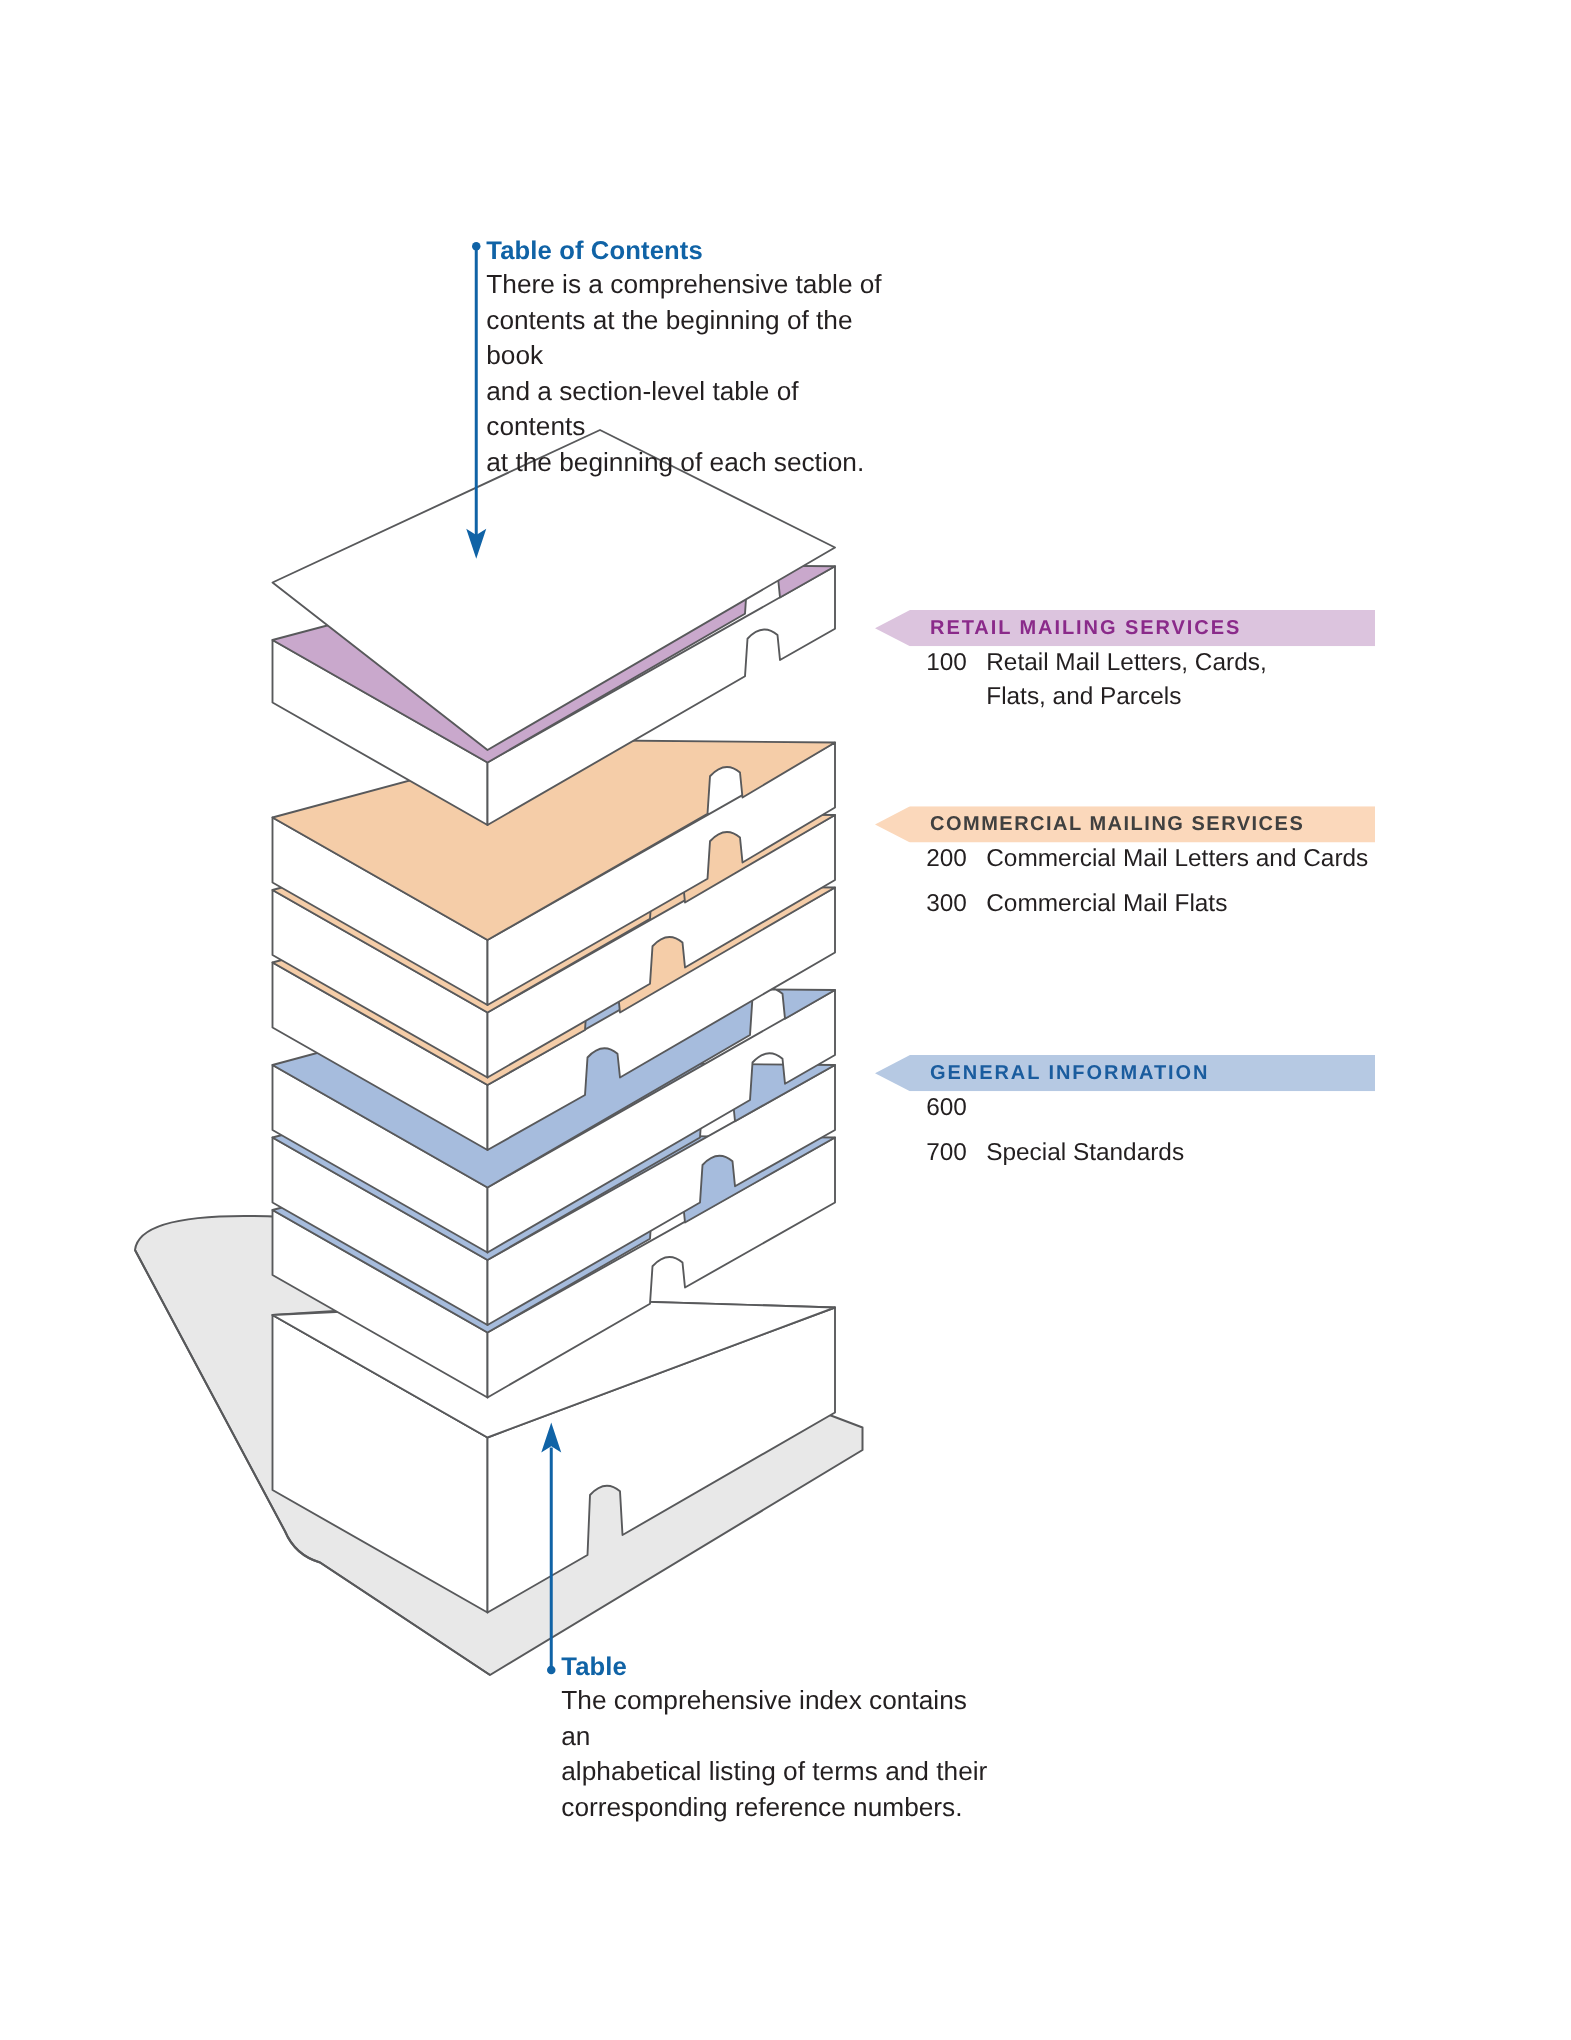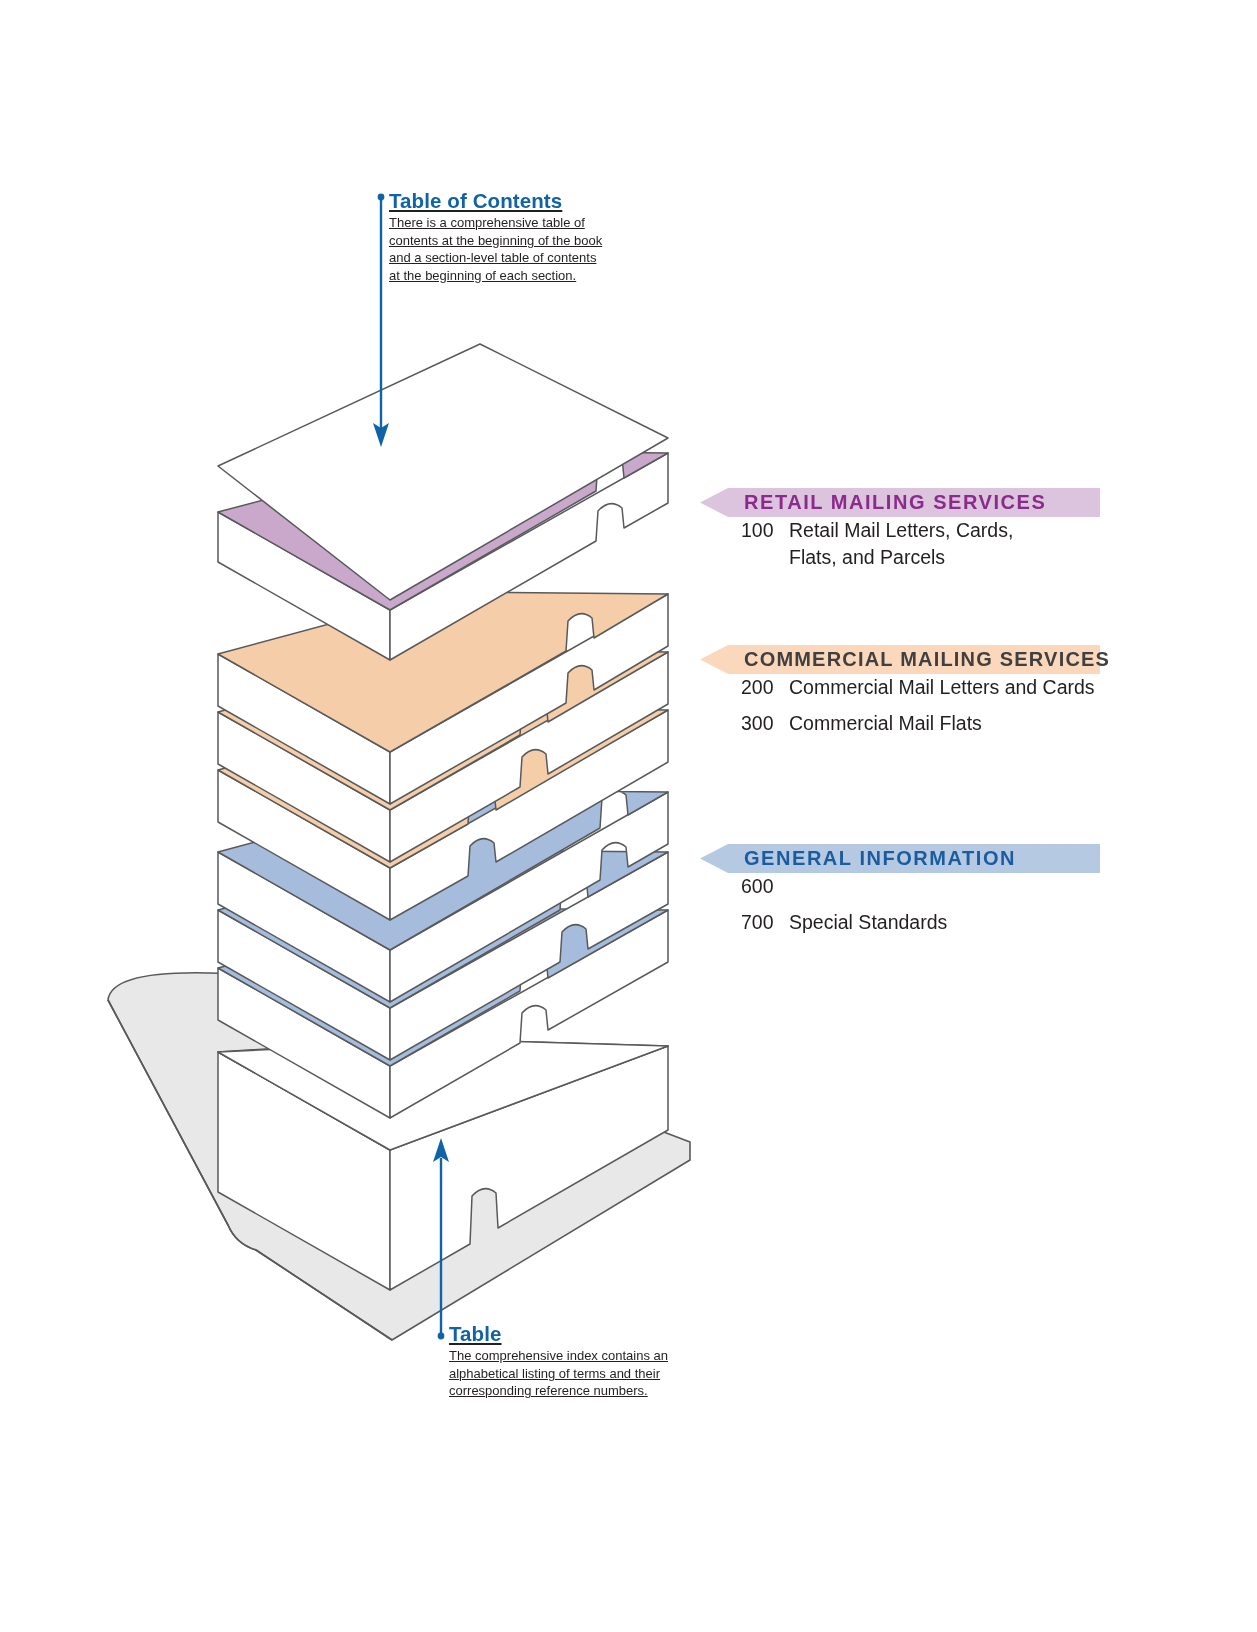--- a/index.html
+++ b/index.html
@@ -18,32 +18,31 @@
   #diagram-svg {
     position: absolute;
     left: 0;
     top: 0;
     width: 1257px;
     height: 1632px;
   }
   .callout {
     position: absolute;
     font-family: "Liberation Sans", sans-serif;
-    text-decoration: underline;
   }
   .callout-title {
     font-size: 20.5px;
     font-weight: bold;
     color: #1063a6;
     line-height: 1.22;
     margin: 0 0 1px 0;
     letter-spacing: 0.1px;
   }
   .callout-body {
-    font-size: 13px;
+    font-size: 21px;
     color: #231f20;
     line-height: 1.36;
     margin: 0;
     white-space: pre-line;
   }
   #toc-callout {
     left: 389px;
     top: 188px;
     width: 330px;
   }
@@ -70,21 +69,21 @@
   .banner-shape {
     position: absolute;
     left: 0;
     top: 0;
     width: 400px;
     height: 29px;
   }
   .banner-label {
     position: relative;
     padding-left: 44px;
-    font-size: 20px;
+    font-size: 16px;
     font-weight: bold;
     letter-spacing: 1.55px;
     line-height: 29px;
     white-space: nowrap;
   }
   #banner-retail .banner-label      { color: #8a2a8a; }
   #banner-commercial .banner-label  { color: #404040; letter-spacing: 1.2px; }
   #banner-general .banner-label     { color: #1a5c9e; }
 
   .entries {

